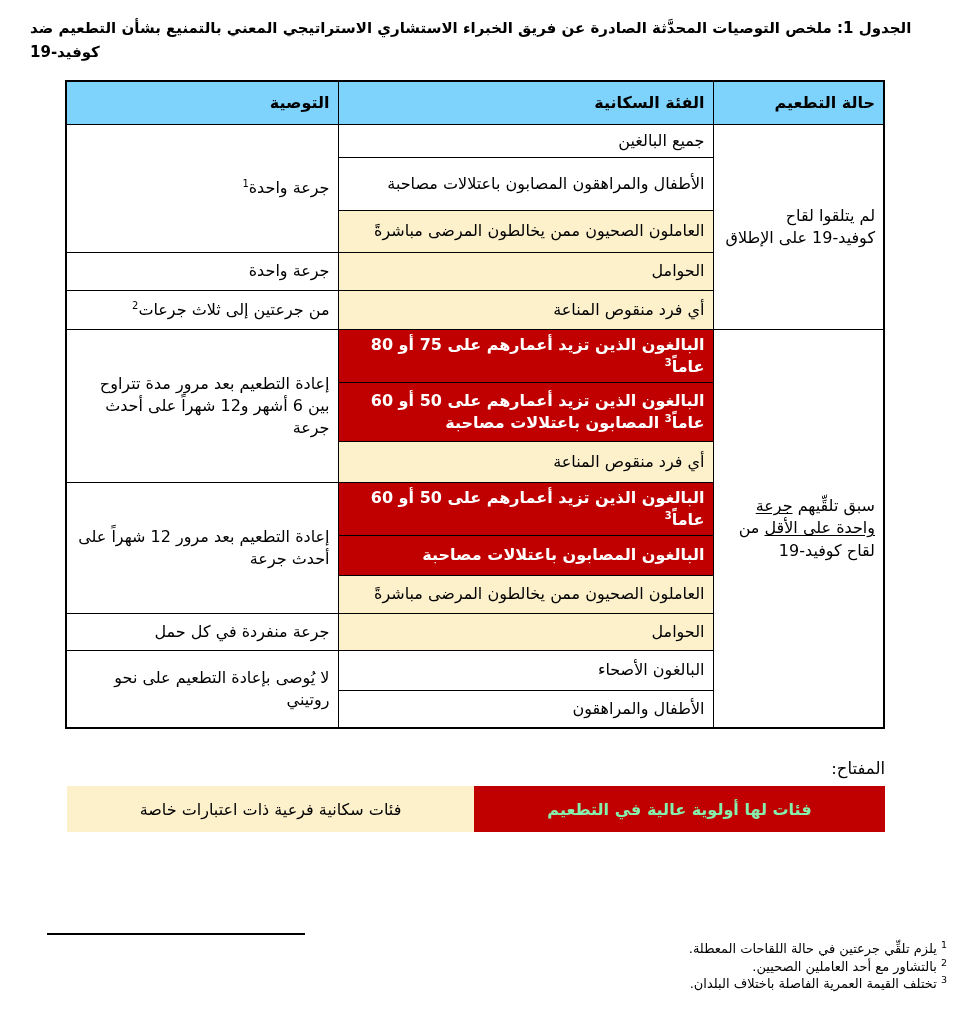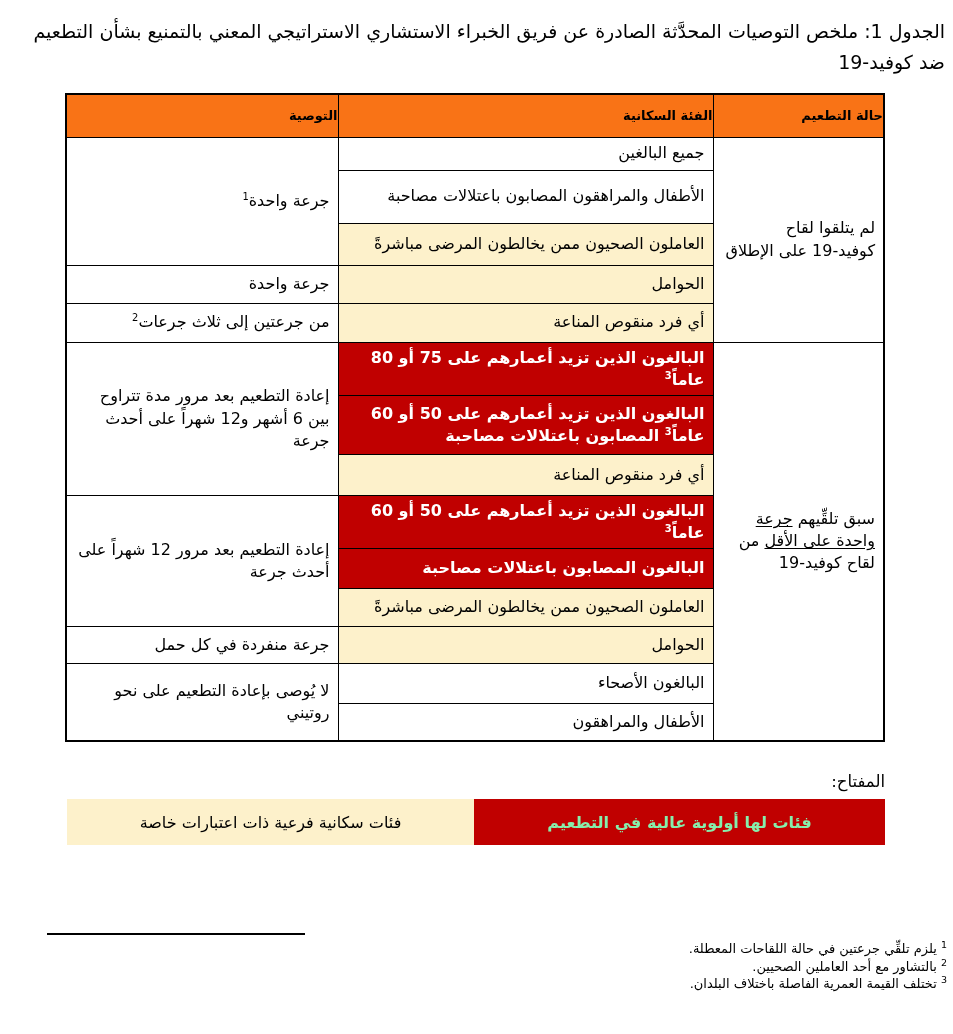--- a/index.html
+++ b/index.html
@@ -15,47 +15,47 @@
     color: #000;
     position: relative;
   }
   .page {
     position: relative;
     width: 953px;
     height: 1034px;
   }
   .doc-title {
     margin: 16px 8px 0 30px;
-    font-size: 19px;
-    font-weight: normal;
+    font-size: 15px;
+    font-weight: bold;
     line-height: 1.62;
-    text-align: right;
+    text-align: left;
   }
   table.main {
     border-collapse: collapse;
     margin: 15px 68px 0 0;
     table-layout: fixed;
     width: 818px;
     border: 2px solid #000;
   }
   table.main th, table.main td {
     border: 1px solid #000;
     font-size: 16px;
     line-height: 1.38;
     vertical-align: middle;
     padding: 4px 8px;
     text-align: right;
     word-wrap: break-word;
   }
   table.main th {
-    background: #f97316;
-    font-weight: bold;
-    font-size: 13px;
+    background: #7dd3fc;
+    font-weight: bold;
+    font-size: 16px;
     height: 30px;
-    padding: 6px 0;
+    padding: 6px 8px;
   }
   td.cream { background: #fdf1cb; }
   td.red {
     background: #c00000;
     color: #ffffff;
     font-weight: bold;
   }
   td.white { background: #ffffff; }
   td.rec { padding: 4px 10px; }
   .justify { text-align: justify; }

